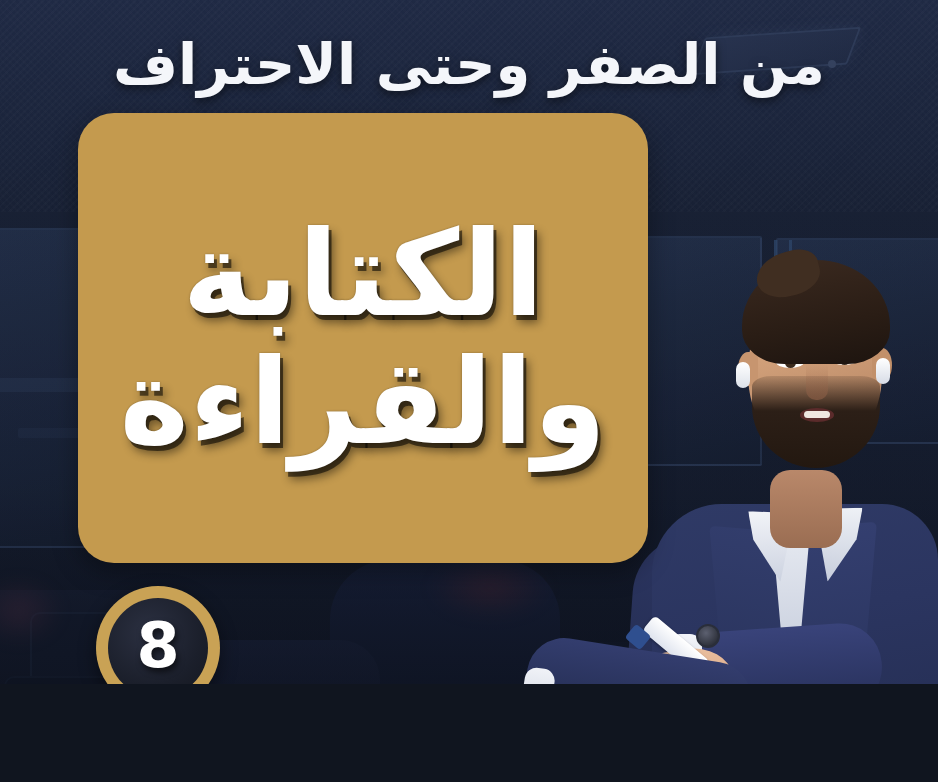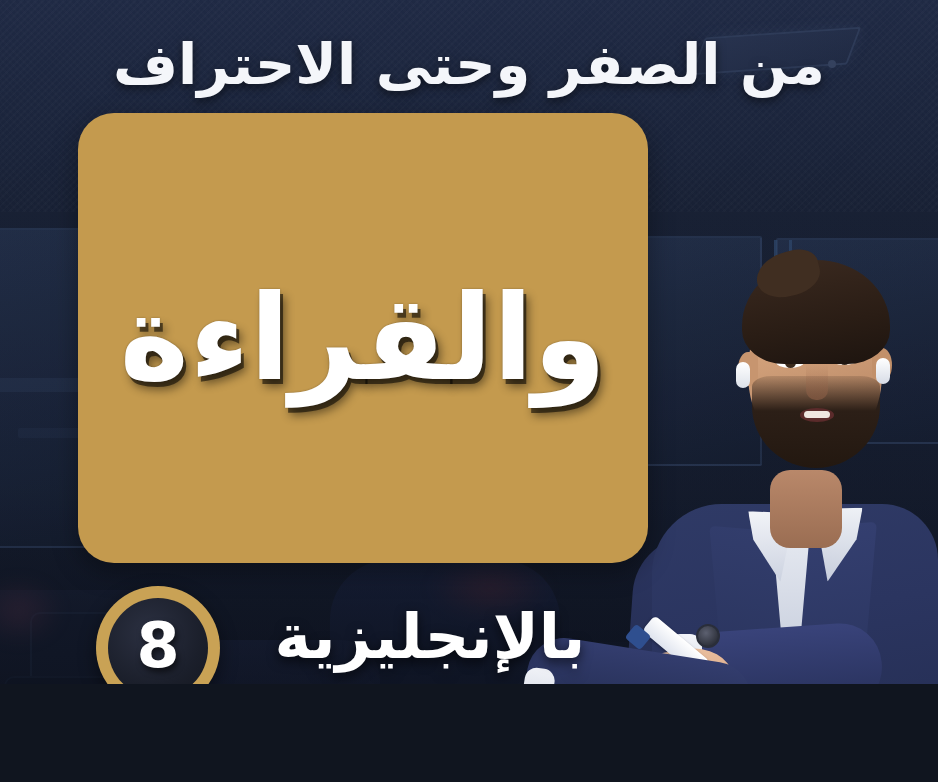--- a/index.html
+++ b/index.html
@@ -447,24 +447,24 @@
     <div class="arm-r"></div>
     <div class="cuff-r"></div>
     <div class="hand-r"></div>
     <div class="marker-r"></div>
     <div class="marker-r-cap"></div>
   </div>
 
   <div class="kicker">من الصفر وحتى الاحتراف</div>
 
   <div class="card">
+    <div class="card-line l2">الكتابة</div>
     <div class="card-line l3">والقراءة</div>
   </div>
 
   <div class="badge">
     <div class="badge-inner">
       <span class="badge-num">8</span>
     </div>
   </div>
 
-  <div class="subhead">بالإنجليزية</div>
 
 </div>
 
 </body></html>

